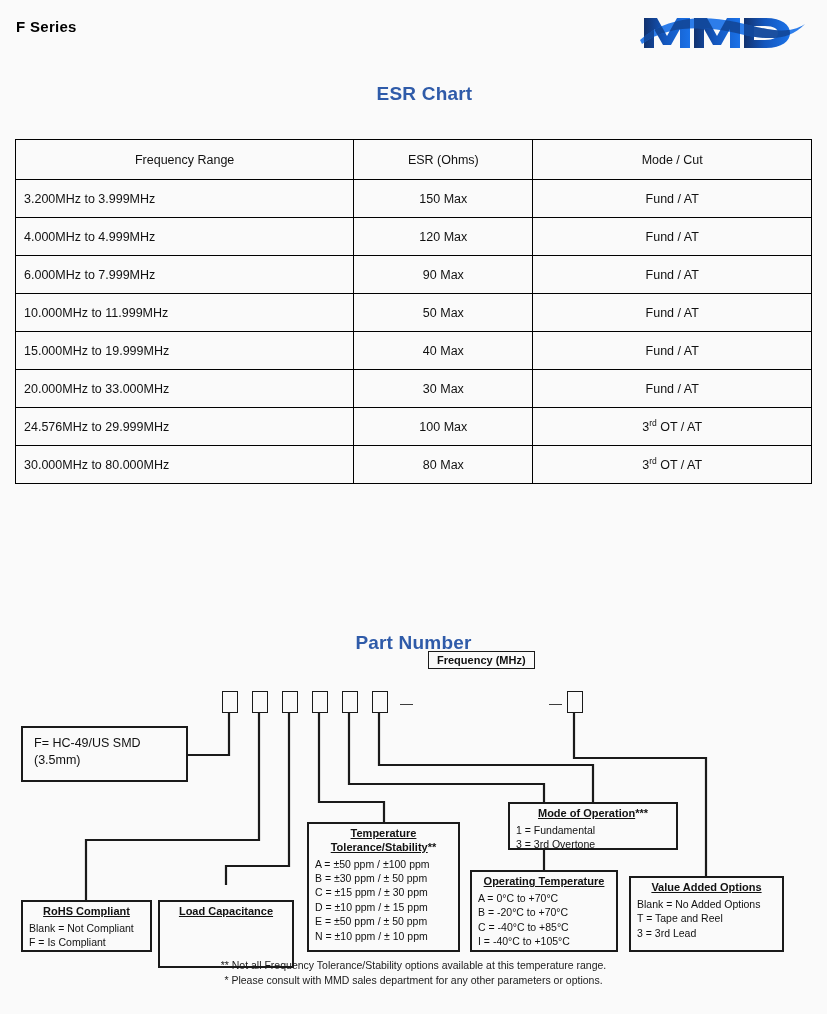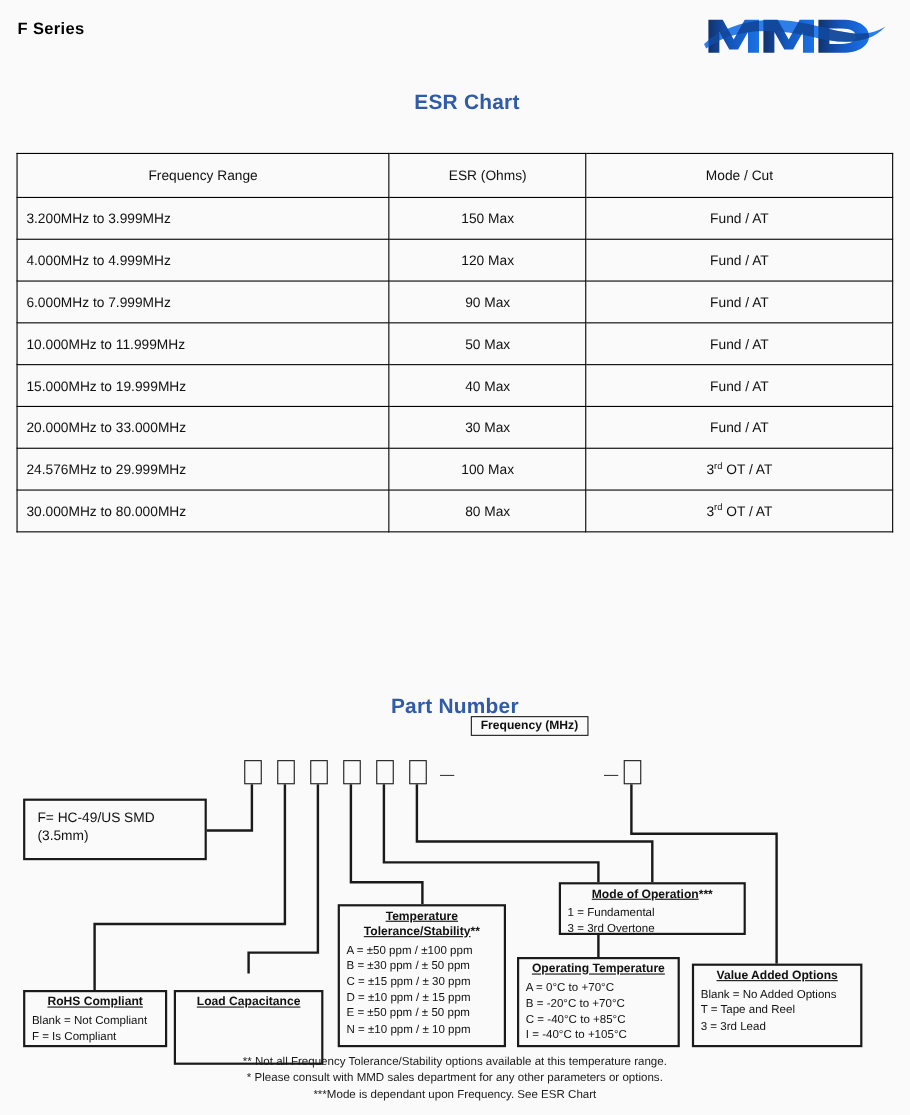--- a/index.html
+++ b/index.html
@@ -294,14 +294,13 @@
   <div class="rows">
       <div>Blank = No Added Options</div>
       <div>T = Tape and Reel</div>
       <div>3 = 3rd Lead</div>
     </div>
 </div>
 
 <div id="footnotes">
     <div>** Not all Frequency Tolerance/Stability options available at this temperature range.</div>
     <div>* Please consult with MMD sales department for any other parameters or options.</div>
-    <div>***Mode is dependant upon Frequency. See ESR Chart</div>
   </div>
 
 </body></html>

